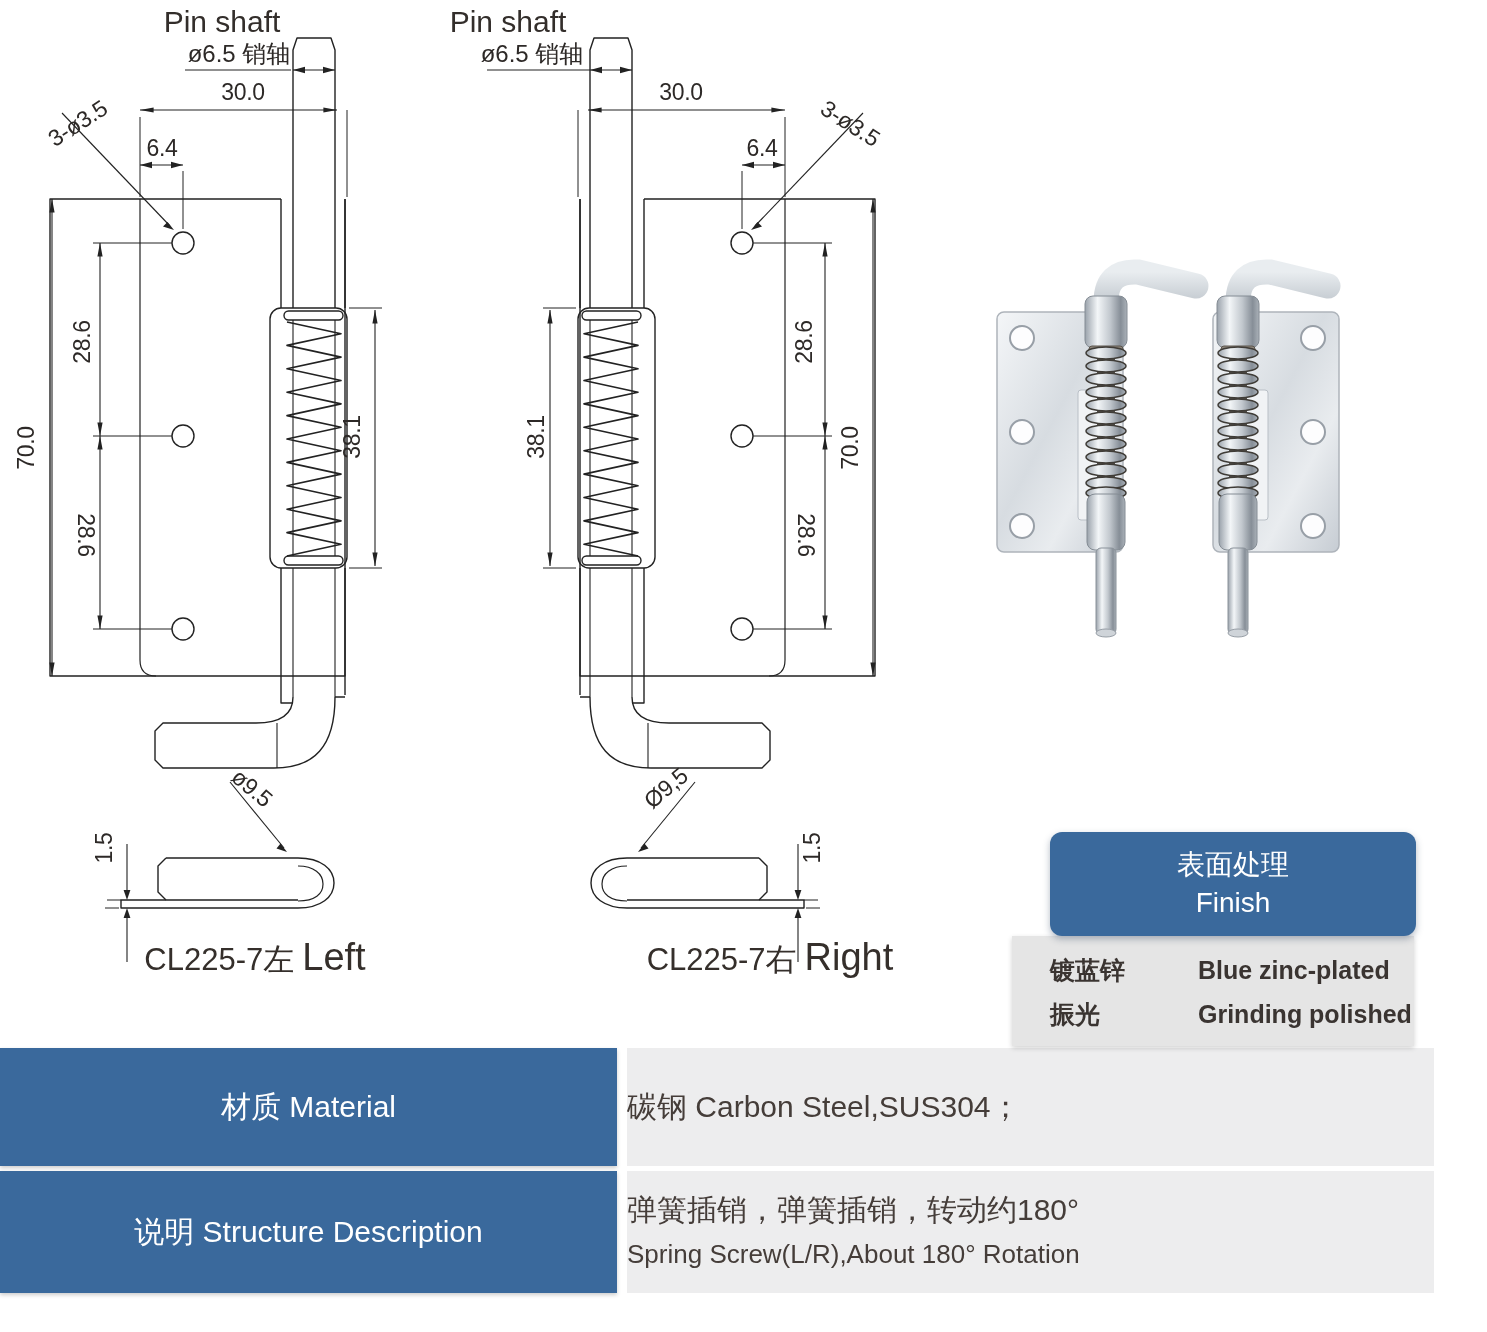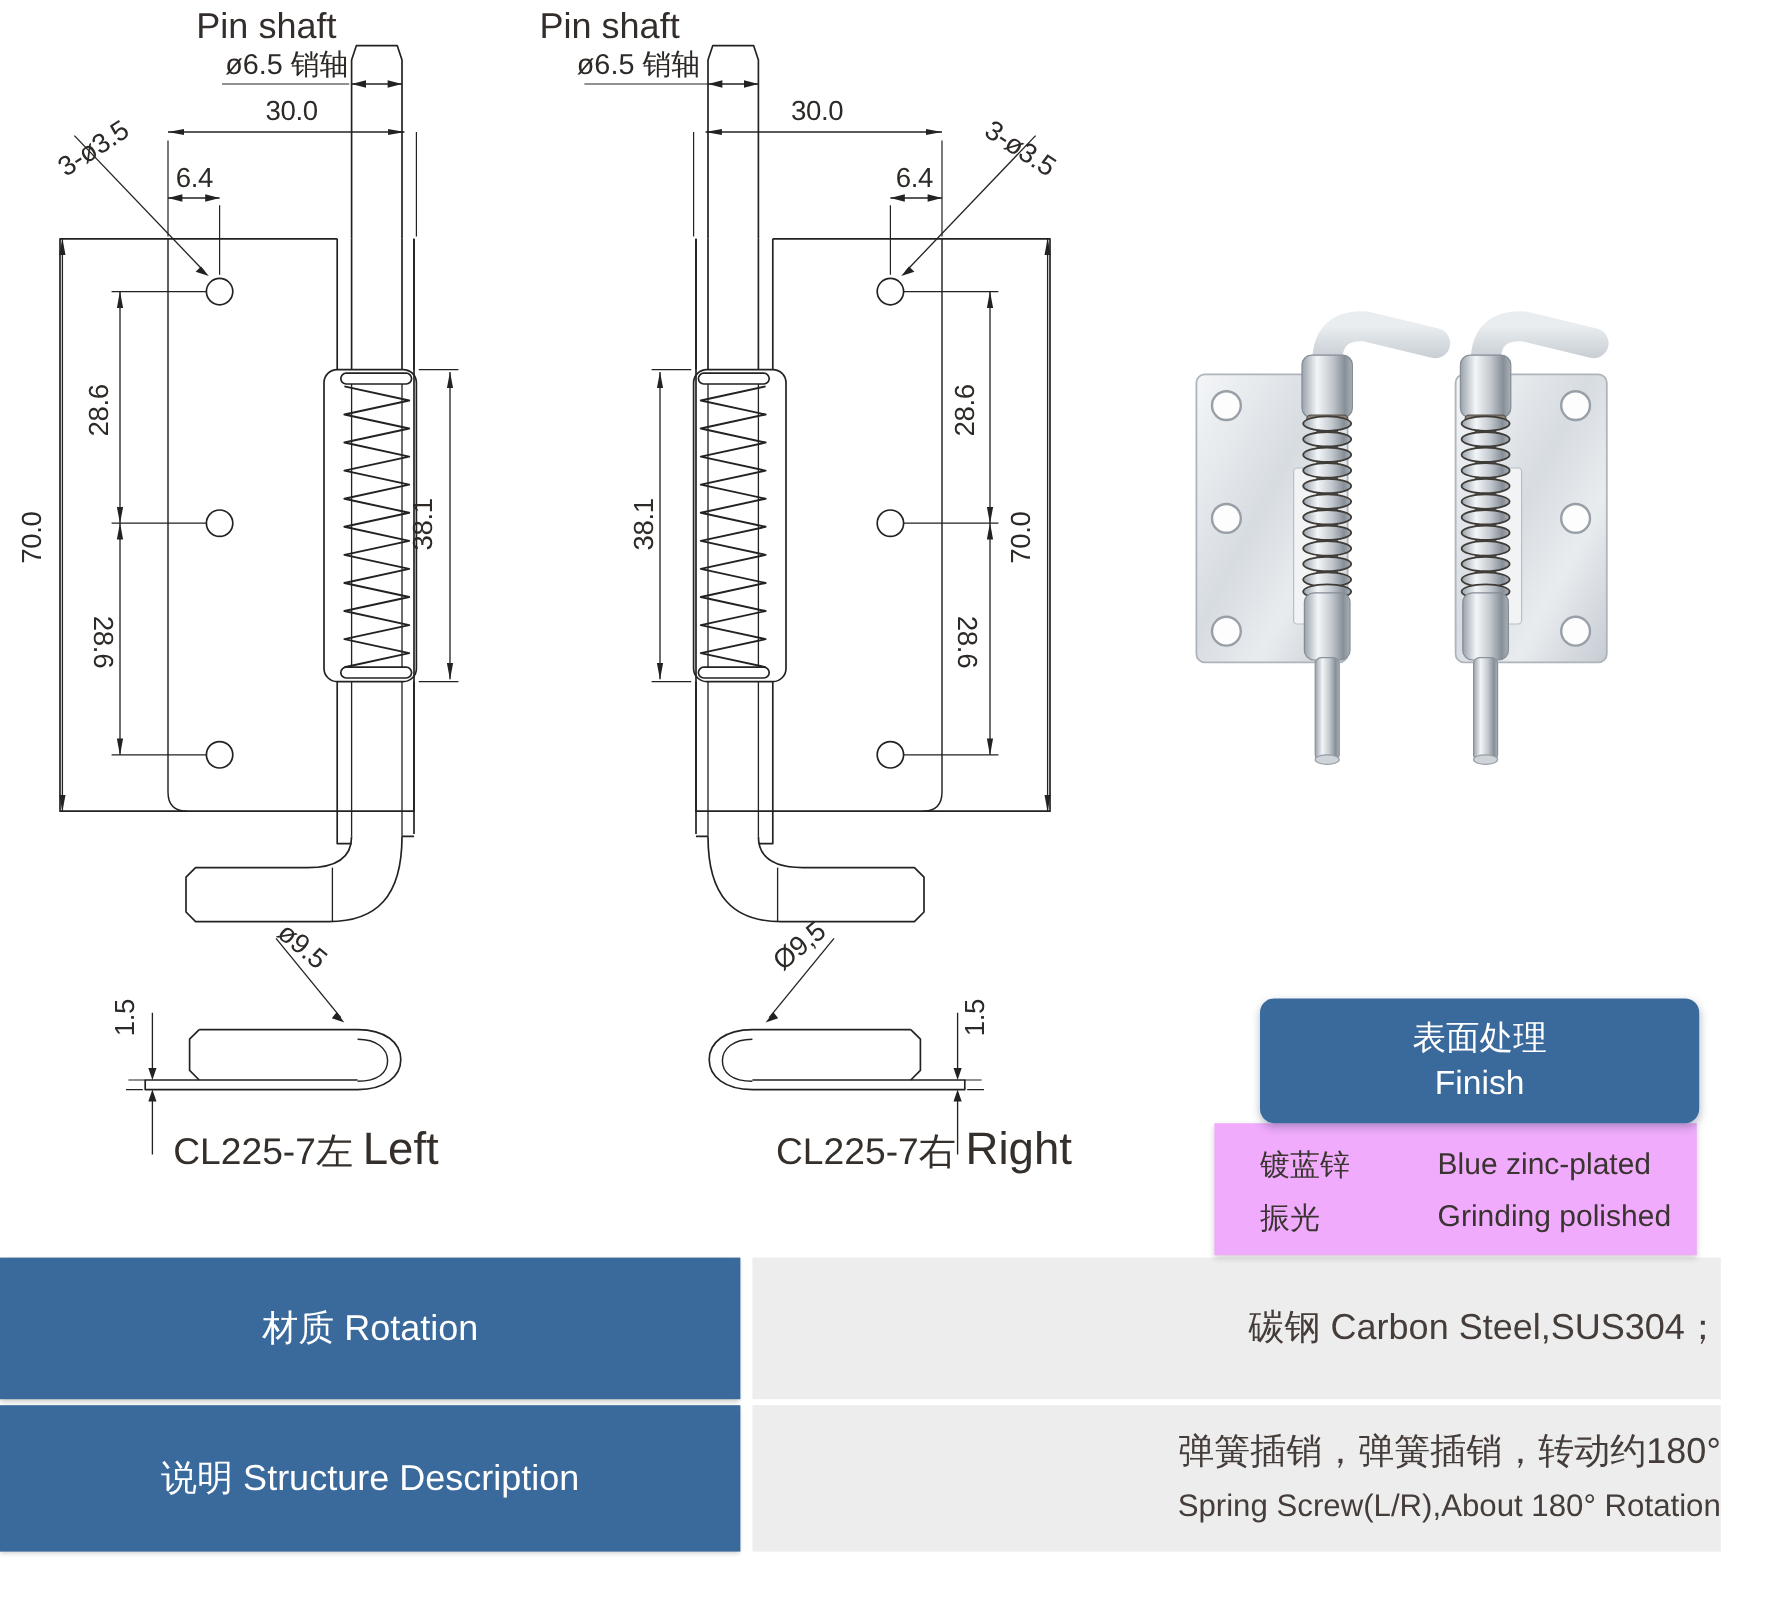--- a/index.html
+++ b/index.html
@@ -12,30 +12,30 @@
   .t-cap{font-size:31px;font-weight:500;text-anchor:middle;fill:#352f2b;}
   .t-cap-big{font-size:38px;}
   .dim{stroke:#222;stroke-width:1.1;fill:none;}
   .thin{stroke:#222;stroke-width:1.0;fill:none;}
   
   .finish-card{position:absolute;left:1010px;top:832px;width:406px;}
   .finish-head{background:var(--accent);border-radius:12px;height:104px;color:#fff;
                text-align:center;box-shadow:0 3px 7px rgba(40,60,90,.35);position:relative;z-index:2;
                display:flex;flex-direction:column;justify-content:center;gap:8px;margin-left:40px;}
   .finish-head div{font-size:28px;line-height:30px;}
-  .finish-body{background:#f0abfc;margin:0 2px;padding:12px 0 10px 38px;position:relative;z-index:1;
-               box-shadow:0 2px 5px rgba(0,0,0,.18);}
+  .finish-body{background:#e5e5e5;margin:0 2px;padding:12px 0 10px 38px;position:relative;z-index:1;
+               box-shadow:0 2px 5px rgba(0,0,0,.18);font-weight:bold;}
   .finish-row{display:flex;align-items:center;height:44px;font-size:25px;color:#3a3431;}
   .finish-row .zh{width:118px;}
   .finish-row .en{padding-left:8px;margin-left:22px;}
   .spec-label{position:absolute;left:0;width:617px;background:var(--accent);color:#ffffff;
               display:flex;align-items:center;justify-content:center;font-size:30px;
               box-shadow:0 2px 4px rgba(0,0,0,.2);}
   .spec-value{position:absolute;left:627px;width:807px;background:#ededee;color:#453d39;
-              display:flex;flex-direction:column;align-items:flex-end;justify-content:center;
+              display:flex;flex-direction:column;align-items:flex-start;justify-content:center;
               font-size:30px;line-height:44px;}
   .row1{top:1048px;height:118px;}
   .row2{top:1171px;height:122px;}
   .spec-value .l2{font-size:26px;}
 </style>
 </head>
 <body>
 
 <div class="canvas" style="--accent:#3a699c">
 
@@ -237,21 +237,21 @@
       </div>
       <div class="finish-row">
         <span class="zh">振光</span>
         <span class="en">Grinding polished</span>
       </div>
     </div>
   </div>
 
   
   <div>
-    <div class="spec-label row1">材质 Rotation</div>
+    <div class="spec-label row1">材质 Material</div>
     <div class="spec-value row1">
       <div>碳钢   Carbon Steel,SUS304；</div>
     </div>
     <div class="spec-label row2">说明 Structure Description</div>
     <div class="spec-value row2">
       <div>弹簧插销，弹簧插销，转动约180°</div>
       <div class="l2">Spring Screw(L/R),About 180° Rotation</div>
     </div>
   </div>
 

